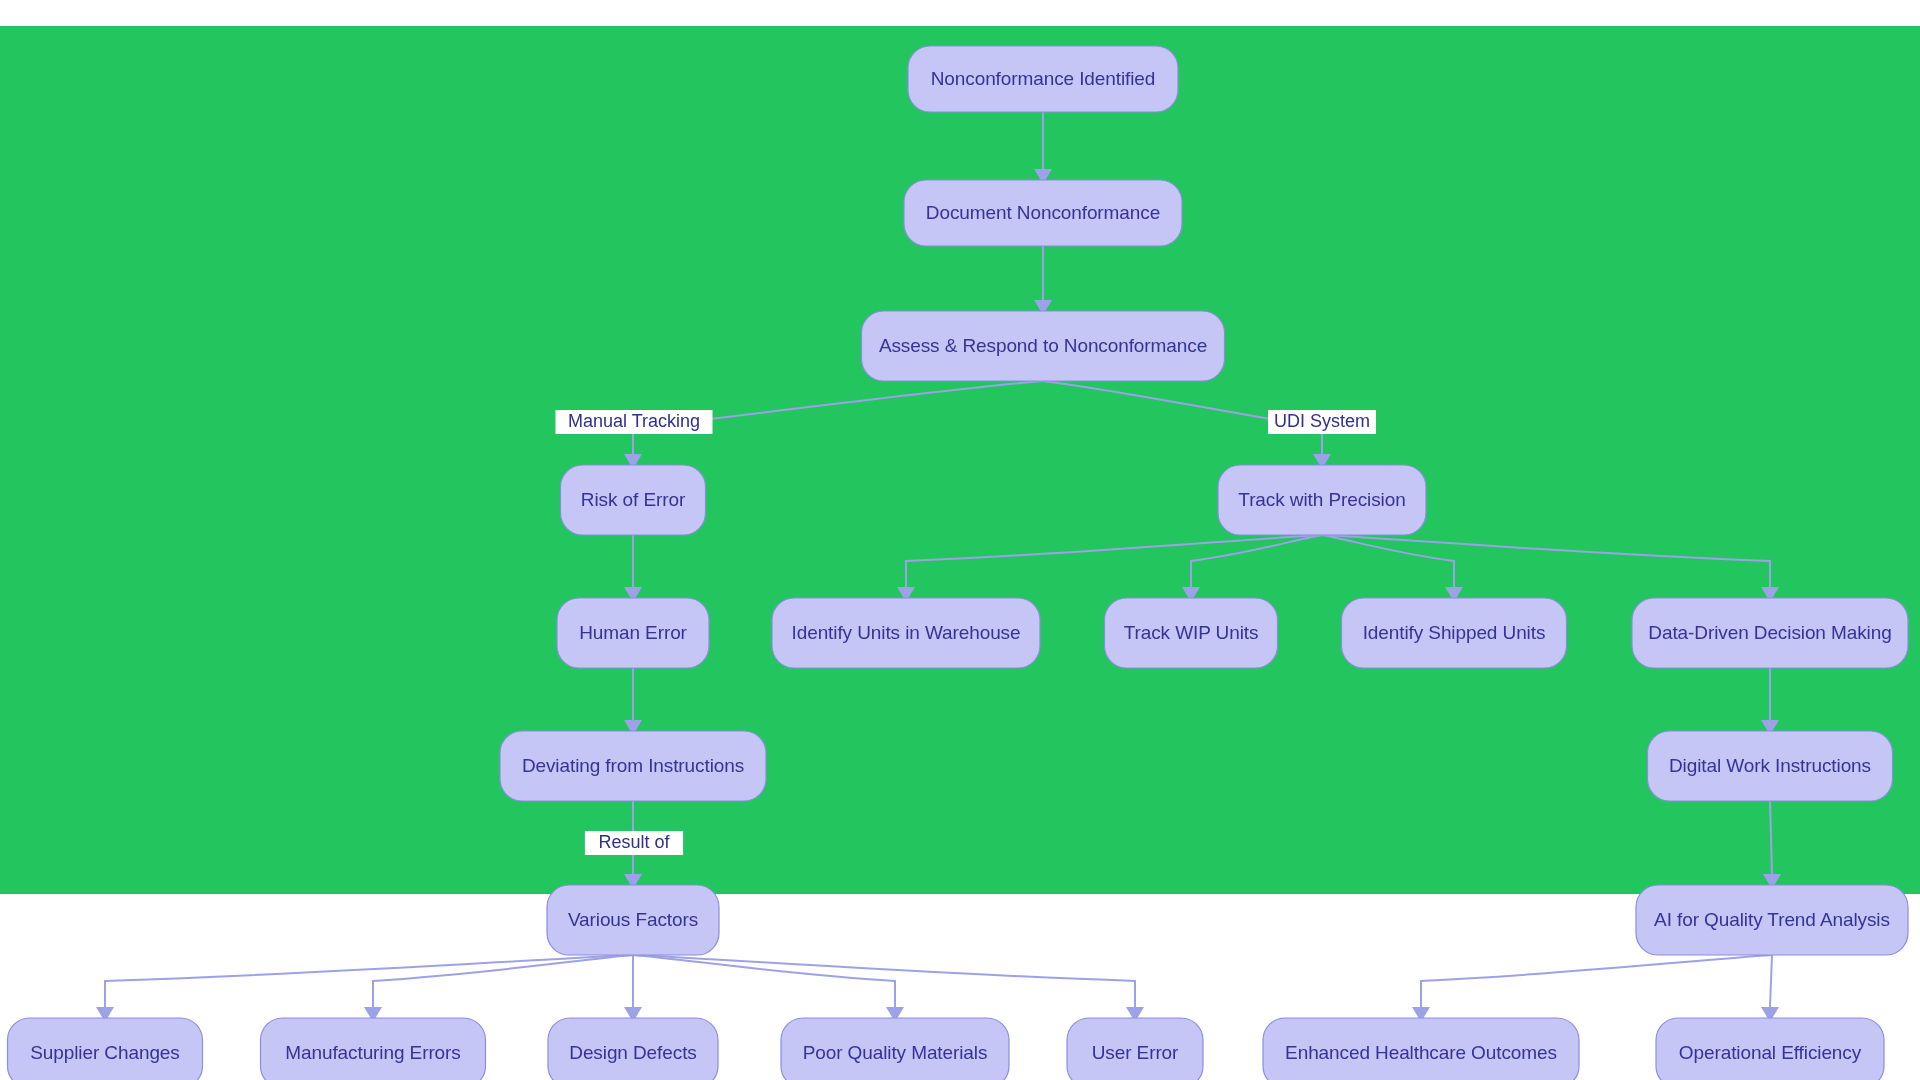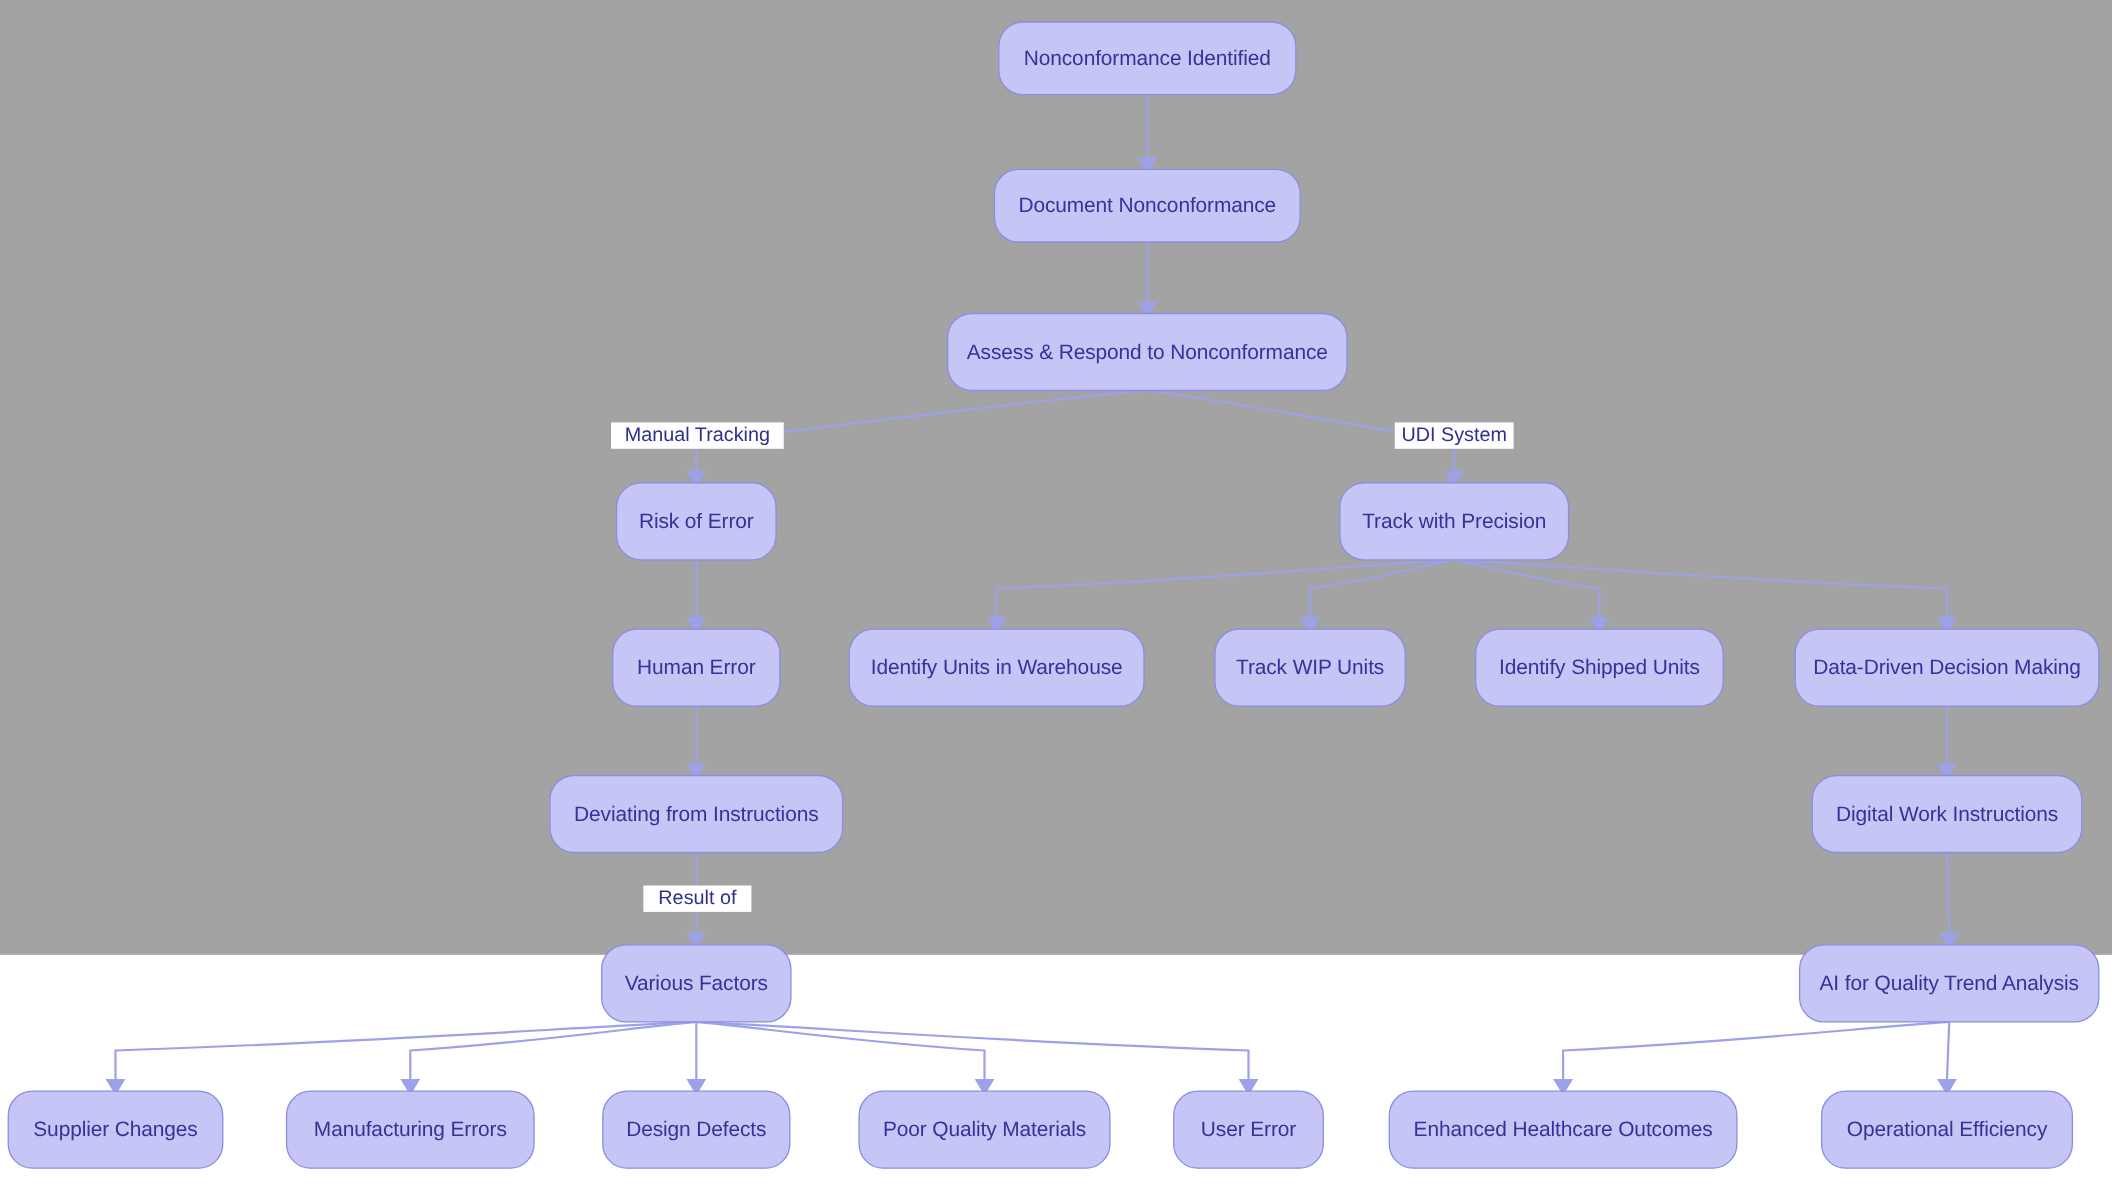--- a/index.html
+++ b/index.html
@@ -10,21 +10,22 @@
   body {
     width: 1920px;
     height: 1080px;
     overflow: hidden;
     font-family: "Liberation Sans", sans-serif;
   }
   #diagram-root {
     position: relative;
     width: 1920px;
     height: 868px;
-    background: #a3a3a3;
+    background: #22c55e;
+    margin-top: 26px;
   }
   #flow-svg {
     position: absolute;
     top: 0;
     left: 0;
     width: 1920px;
     height: 1080px;
     display: block;
   }
   .node-rect {

